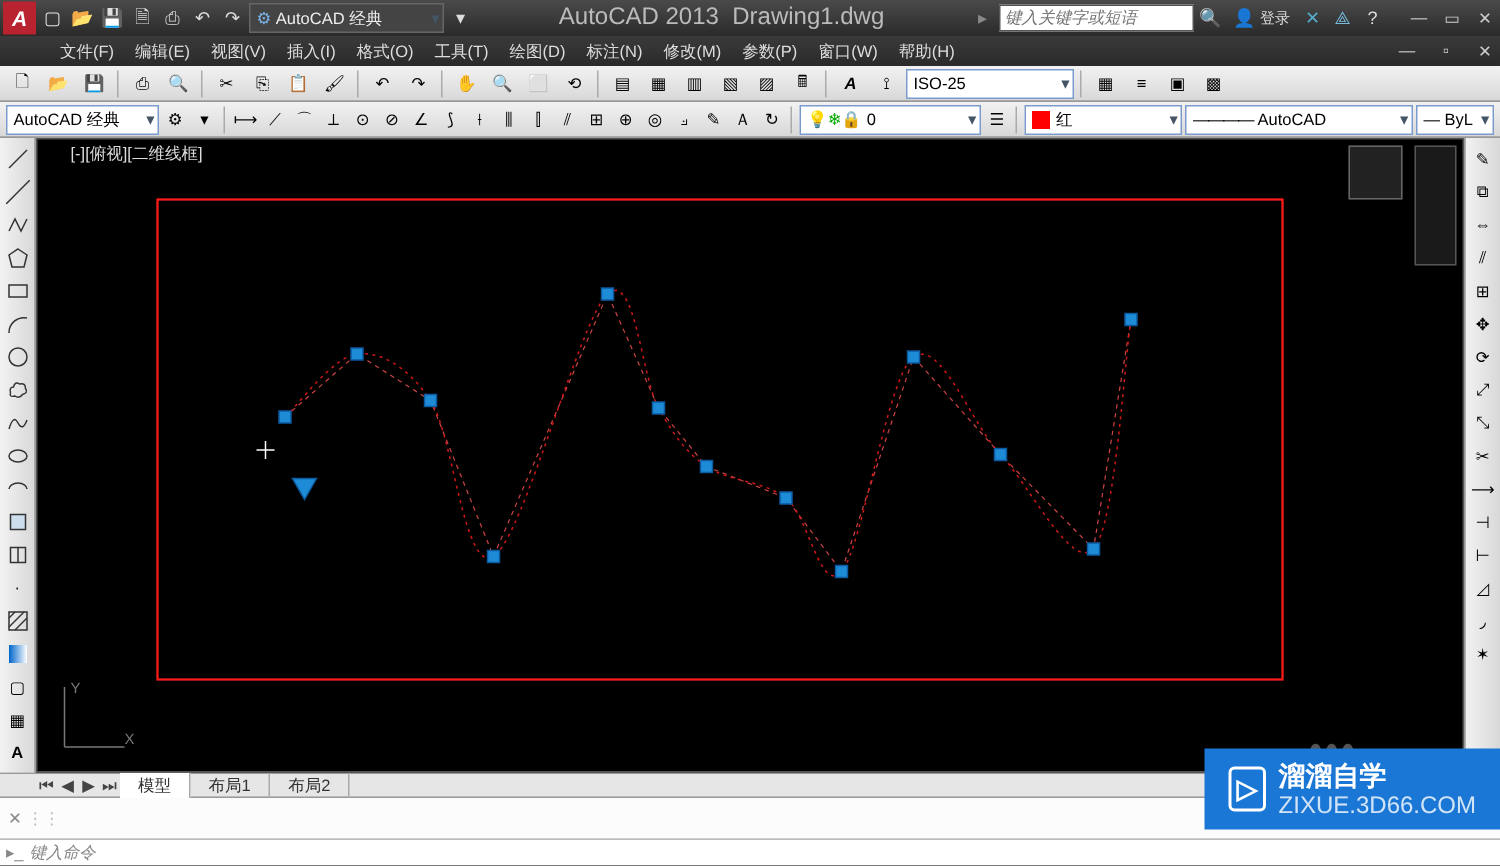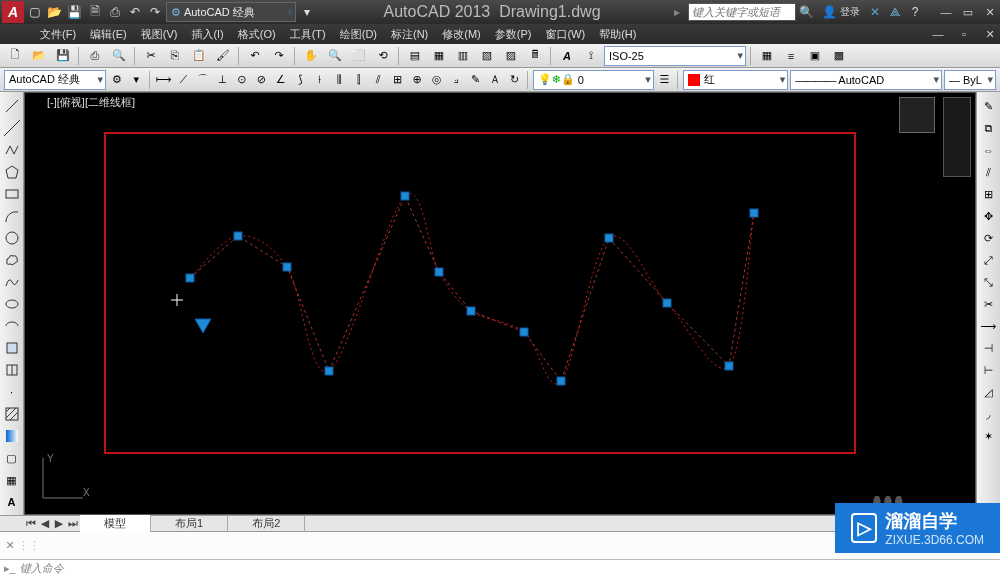--- a/index.html
+++ b/index.html
@@ -20,21 +20,21 @@
     padding-left: 2px;
     gap: 2px;
   }
   .app-logo {
     width: 22px; height: 22px; background: #b8232f;
     color:#fff; font-weight:bold; display:flex;align-items:center;justify-content:center;
     font-size:14px; font-style:italic;
   }
   .qat-btn { width:18px;height:18px;display:flex;align-items:center;justify-content:center;color:#ddd;font-size:12px;}
   .title-center { flex:1; text-align:center; color:#bbb; font-size:16px;}
-  .searchbox { width:108px;height:18px;background:#fff;font-size:11px;padding:1px 3px;color:#888;font-style:italic;border:1px solid #555;}
+  .searchbox { width:130px;height:18px;background:#fff;font-size:11px;padding:1px 3px;color:#888;font-style:italic;border:1px solid #555;}
   .winbtn { width:20px;height:16px;display:flex;align-items:center;justify-content:center;color:#ccc;font-size:11px;}
   .menubar {
     height: 20px; background: linear-gradient(#3a3a3a,#2a2a2a);
     display:flex; align-items:center; padding-left: 36px; gap:6px;
   }
   .menu-item { color:#ddd; padding:2px 4px;}
   .toolrow {
     height:24px; background: linear-gradient(#f2f2f2,#d8d8d8);
     border-bottom:1px solid #999;
     display:flex; align-items:center; gap:2px;
@@ -67,41 +67,41 @@
   .canvas {
     flex:1; background:#000; position:relative; overflow:hidden;
     border:1px solid #555;
   }
   .vp-label{position:absolute;top:2px;left:6px;color:#ddd;font-size:11px;margin-left:16px;}
   .ucs{position:absolute;bottom:8px;left:10px;color:#666;font-size:11px;}
   .layout-tabs{
     height:16px;background:#e6e6e6;display:flex;align-items:center;gap:0;font-size:11px;
     border-top:1px solid #999;padding-left:24px;
   }
-  .ltab{padding:1px 24px;border-right:1px solid #aaa;color:#333;}
+  .ltab{padding:1px 12px;border-right:1px solid #aaa;color:#333;}
   .ltab.active{background:#fff;}
   .nav-arr{width:14px;display:flex;justify-content:center;color:#444;}
   .cmdwin{
     height:28px;background:#fcfcfc;border-top:1px solid #999;
     display:flex;align-items:center;font-size:11px;color:#333;
     padding-left:2px;
   }
   .cmd-x{width:16px;color:#888;text-align:center;}
   .cmd-prompt{color:#0030aa;margin-left:4px;}
   .cmd-input-row{
     height:18px;background:#fff;border-top:1px solid #bbb;
     display:flex;align-items:center;padding-left:4px;font-size:11px;color:#888;
   }
   .watermark{
     position:absolute;right:0;bottom:24px;
     background:#1a77d6;color:#fff;
     padding:6px 16px;font-size:18px;font-weight:bold;
     display:flex;align-items:center;gap:8px;
   }
-  .wm-sub{font-size:12px;font-weight:normal;opacity:.8;}
+  .wm-sub{font-size:16px;font-weight:normal;opacity:.8;}
   svg{display:block;}
 </style>
 </head>
 <body>
 
 <div class="titlebar">
   <div class="app-logo">A</div>
   <div class="qat-btn">▢</div>
   <div class="qat-btn">📂</div>
   <div class="qat-btn">💾</div>
@@ -172,21 +172,21 @@
   <div class="tb-sep"></div>
   <div class="tb-btn">▤</div>
   <div class="tb-btn">▦</div>
   <div class="tb-btn">▥</div>
   <div class="tb-btn">▧</div>
   <div class="tb-btn">▨</div>
   <div class="tb-btn">🖩</div>
   <div class="tb-sep"></div>
   <div class="tb-btn" style="font-weight:bold;font-style:italic">A</div>
   <div class="tb-btn">⟟</div>
-  <div class="combo" style="width:142px">ISO-25</div>
+  <div class="combo" style="width:112px">ISO-25</div>
   <div class="tb-sep"></div>
   <div class="tb-btn">▦</div>
   <div class="tb-btn">≡</div>
   <div class="tb-btn">▣</div>
   <div class="tb-btn">▩</div>
 </div>
 
 <div class="toolrow">
   <div class="combo" style="width:126px">AutoCAD 经典</div>
   <div class="tb-btn">⚙</div>

